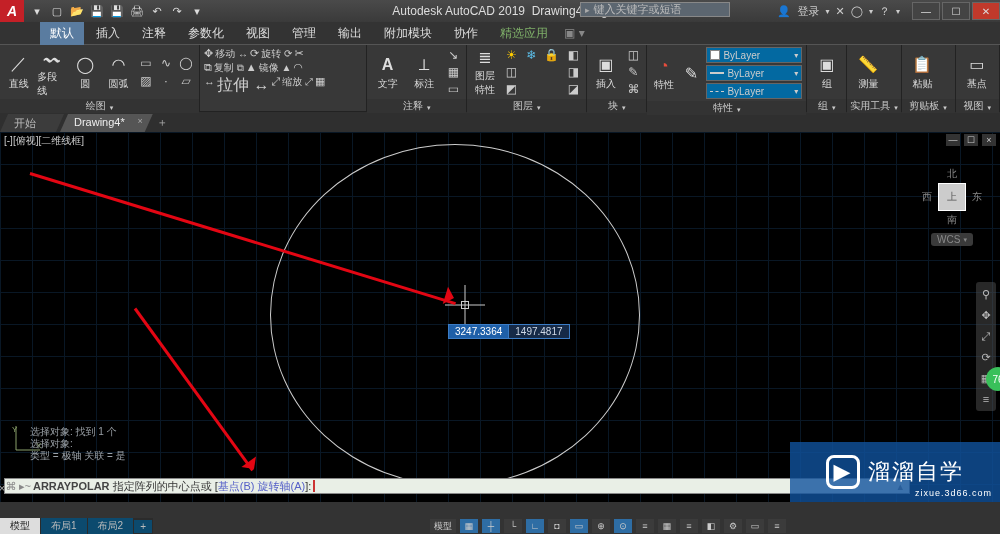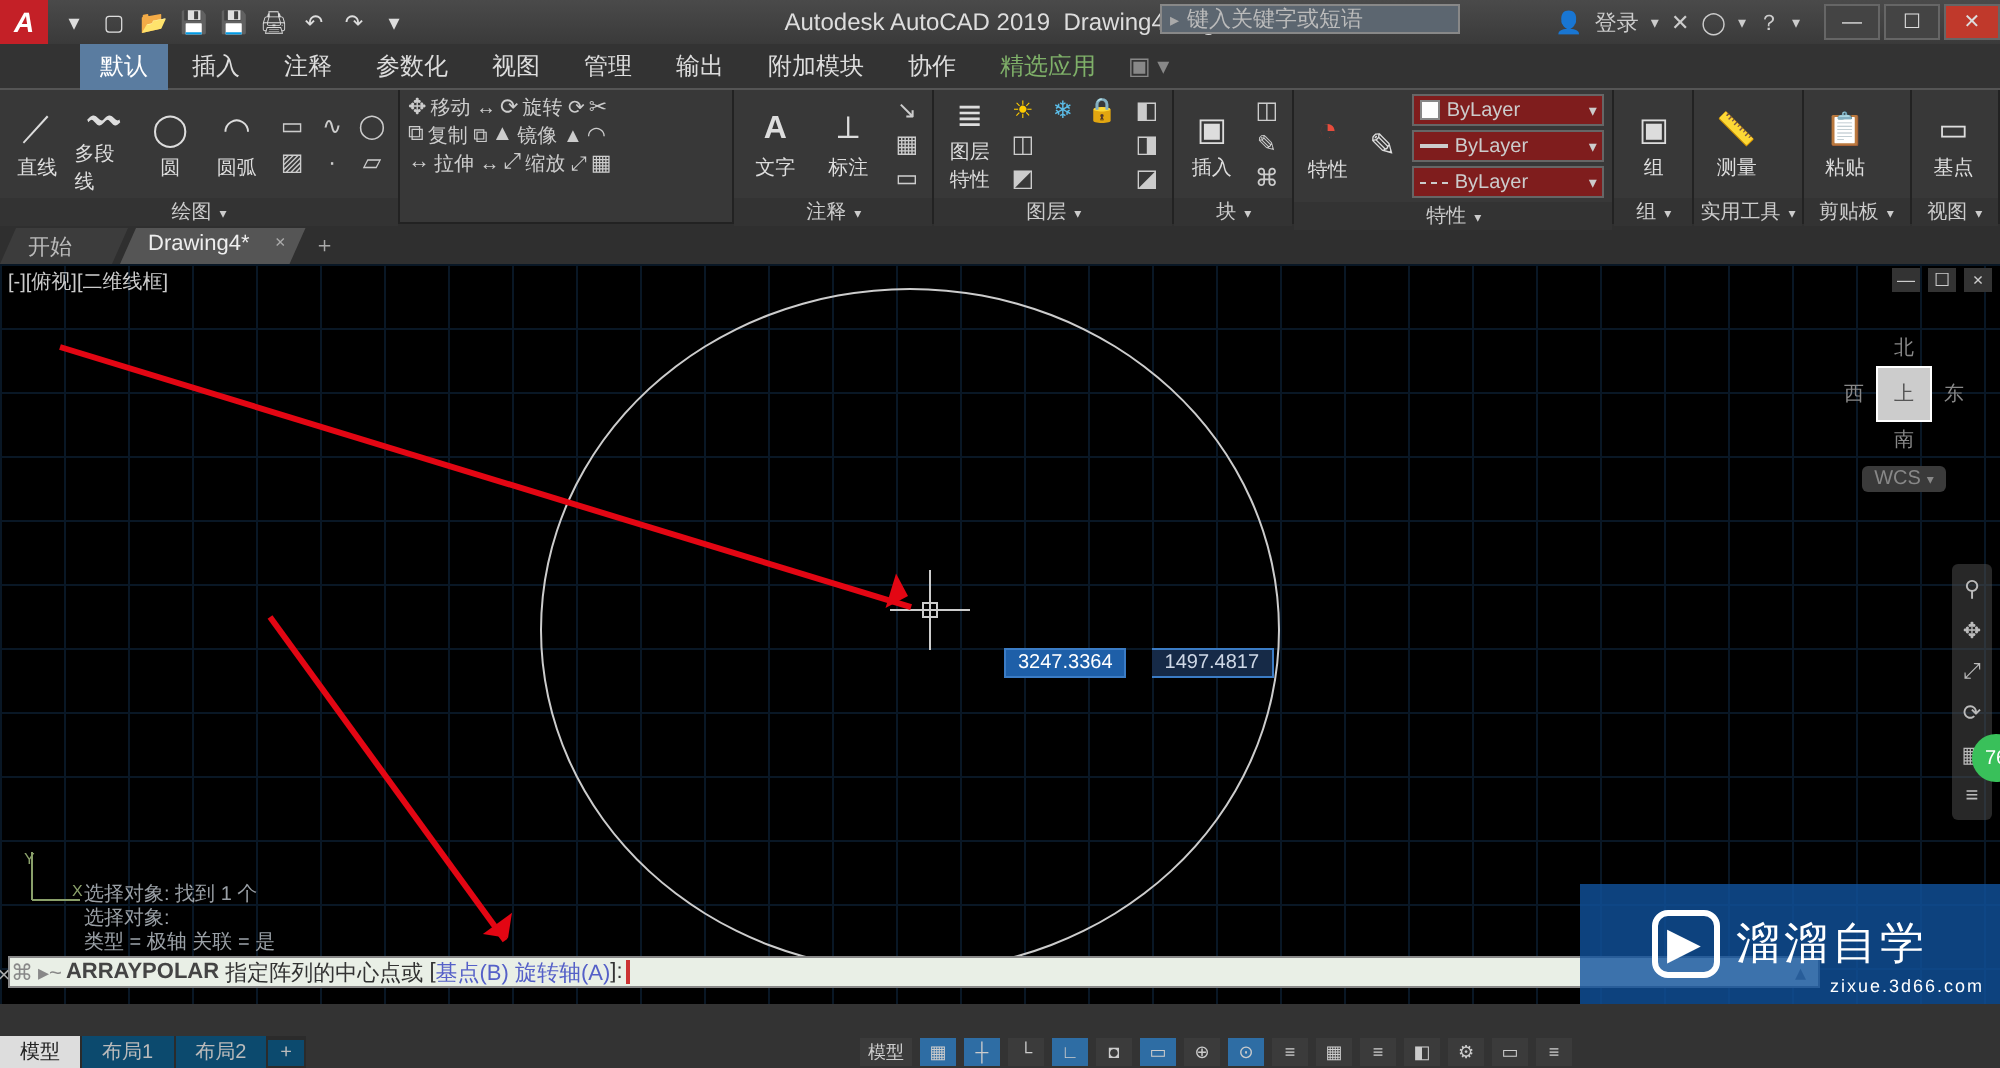--- a/index.html
+++ b/index.html
@@ -32,21 +32,21 @@
   .panel-body { flex:1; display:flex; align-items:center; padding:2px 4px; gap:4px;}
   .panel-title { height:14px; font-size:10px; text-align:center; color:#ccc; background:#333; display:flex; align-items:center; justify-content:center; gap:2px;}
   .panel-title .dd::after{content:"▾"; font-size:7px; margin-left:2px;}
   .big-btn { display:flex; flex-direction:column; align-items:center; justify-content:center; width:34px; height:50px; color:#ddd;}
   .big-btn .ic { width:22px; height:22px; display:flex; align-items:center; justify-content:center; font-size:16px;}
   .big-btn .lb { font-size:10px; margin-top:1px;}
   .grid-small { display:grid; grid-template-columns:repeat(3,18px); grid-auto-rows:16px; gap:2px;}
   .grid-small .ic, .col-small .ic { width:18px; height:16px; display:flex; align-items:center; justify-content:center; font-size:12px; color:#ccc;}
   .col-small { display:flex; flex-direction:column; gap:1px;}
   .row-small { display:flex; gap:2px;}
-  .layer-combo { width:96px; height:16px; background:#7f1d1d; border:1px solid #666; color:#ccc; font-size:10px; display:flex; align-items:center; padding:0 3px; gap:3px;}
+  .layer-combo { width:96px; height:16px; background:#0369a1; border:1px solid #666; color:#ccc; font-size:10px; display:flex; align-items:center; padding:0 3px; gap:3px;}
   .layer-combo::after{content:"▾"; margin-left:auto; font-size:8px;}
   .sw { width:10px; height:10px; display:inline-block;}
   
   
   .filetabs { height:20px; background:#2f2f2f; display:flex; align-items:flex-end;}
   .filetab { height:18px; padding:2px 28px 2px 14px; font-size:11px; background:#3c3c3c; color:#bbb; position:relative; clip-path: polygon(8px 0,100% 0,calc(100% - 8px) 100%,0 100%); margin-right:-4px;}
   .filetab.active { background:#555; color:#eee;}
   .filetab .x { position:absolute; right:10px; top:2px; font-size:9px; color:#aaa;}
   .filetabs .plus { padding:2px 8px; color:#aaa;}
   
@@ -72,21 +72,21 @@
   .arrow-head { position:absolute; width:0; height:0; border:9px solid transparent;}
   
   .viewcube { position:absolute; right:18px; top:35px; width:60px; text-align:center; color:#888; font-size:10px;}
   .viewcube .cube { width:28px; height:28px; background:#ccc; margin:2px auto; border:1px solid #fff; display:flex; align-items:center; justify-content:center; color:#555; font-size:10px;}
   .viewcube .wcs { margin-top:6px; background:#3a3a3a; border-radius:3px; padding:1px 6px; display:inline-flex; align-items:center; gap:3px;}
   .viewcube .wcs::after{content:"▾"; font-size:7px;}
   .navbar { position:absolute; right:4px; top:150px; width:20px; background:rgba(80,80,80,.5); border-radius:3px; padding:6px 0; display:flex; flex-direction:column; align-items:center; gap:8px; color:#bbb; font-size:11px;}
   .green-dot { position:absolute; right:-10px; top:235px; width:24px; height:24px; border-radius:50%; background:#39c05a; color:#fff; display:flex; align-items:center; justify-content:center; font-size:10px;}
   .ucs-icon { position:absolute; left:12px; bottom:48px; color:#7aa06a;}
   
-  .cmd-history { position:absolute; left:30px; bottom:24px; color:#9aa0a6; font-size:10px; line-height:12px;margin-left:12px;}
+  .cmd-history { position:absolute; left:30px; bottom:40px; color:#9aa0a6; font-size:10px; line-height:12px;}
   
   .cmdline { position:absolute; left:4px; bottom:8px; right:90px; height:16px; background:#e9efe6; border:1px solid #888; display:flex; align-items:center; font-size:11px; color:#333;}
   .cmdline .handle{ width:12px; text-align:center; color:#888;}
   .cmdline .chev{ color:#888; padding:0 2px;}
   .cmdline .kw { color:#5560c8;}
   .cmdline .caret { border-left:2px solid #c33; height:12px; margin-left:2px;}
   .cmdline .dd { margin-left:auto; padding:0 6px; color:#888;}
   
   
   .watermark { position:absolute; right:0; bottom:0; width:210px; height:60px; background:rgba(16,82,158,.8); color:#fff; display:flex; align-items:center; justify-content:center; gap:8px; font-size:22px; letter-spacing:2px;}
@@ -203,21 +203,21 @@
       </div>
       <div class="row-small">
         <span class="ic">⧉</span>
           <span style="font-size:10px">复制 ⧉</span>
         <span class="ic">▲</span>
           <span style="font-size:10px">镜像 ▲</span>
         <span class="ic">◠</span>
       </div>
       <div class="row-small">
         <span class="ic">↔</span>
-          <span style="font-size:10px">拉伸 ↔</span>
+          <span style="font-size:16px">拉伸 ↔</span>
         <span class="ic">⤢</span>
           <span style="font-size:10px">缩放 ⤢</span>
         <span class="ic">▦</span>
       </div>
     </div>
   </div>
 
   <div class="panel" style="width:100px">
     <div class="panel-body">
       <div class="big-btn">
@@ -383,21 +383,21 @@
     <span>☐</span>
     <span>×</span>
   </div>
 
   <div class="circle" style="left:270px; top:12px; width:370px; height:342px;"></div>
 
   <div class="crosshair" style="left:445px; top:153px;">
     <div class="pickbox"></div>
   </div>
 
-  <div class="coord-chip" style="left:502px; top:192px;gap:13px;">
+  <div class="coord-chip" style="left:448px; top:192px;">
     <span class="a">3247.3364</span>
     <span class="b">1497.4817</span>
   </div>
 
   <div class="arrow-line" style="left:30px; top:40px; width:445px; transform:rotate(17deg); transform-origin:left center;"></div>
   <div class="arrow-head" style="left:445px; top:157px; border-left-color:#e30613; transform:rotate(17deg);"></div>
   <div class="arrow-line" style="left:135px; top:175px; width:200px; transform:rotate(54deg); transform-origin:left center;"></div>
   <div class="arrow-head" style="left:245px; top:328px; border-left-color:#e30613; transform:rotate(54deg);"></div>
 
   <div class="viewcube">

